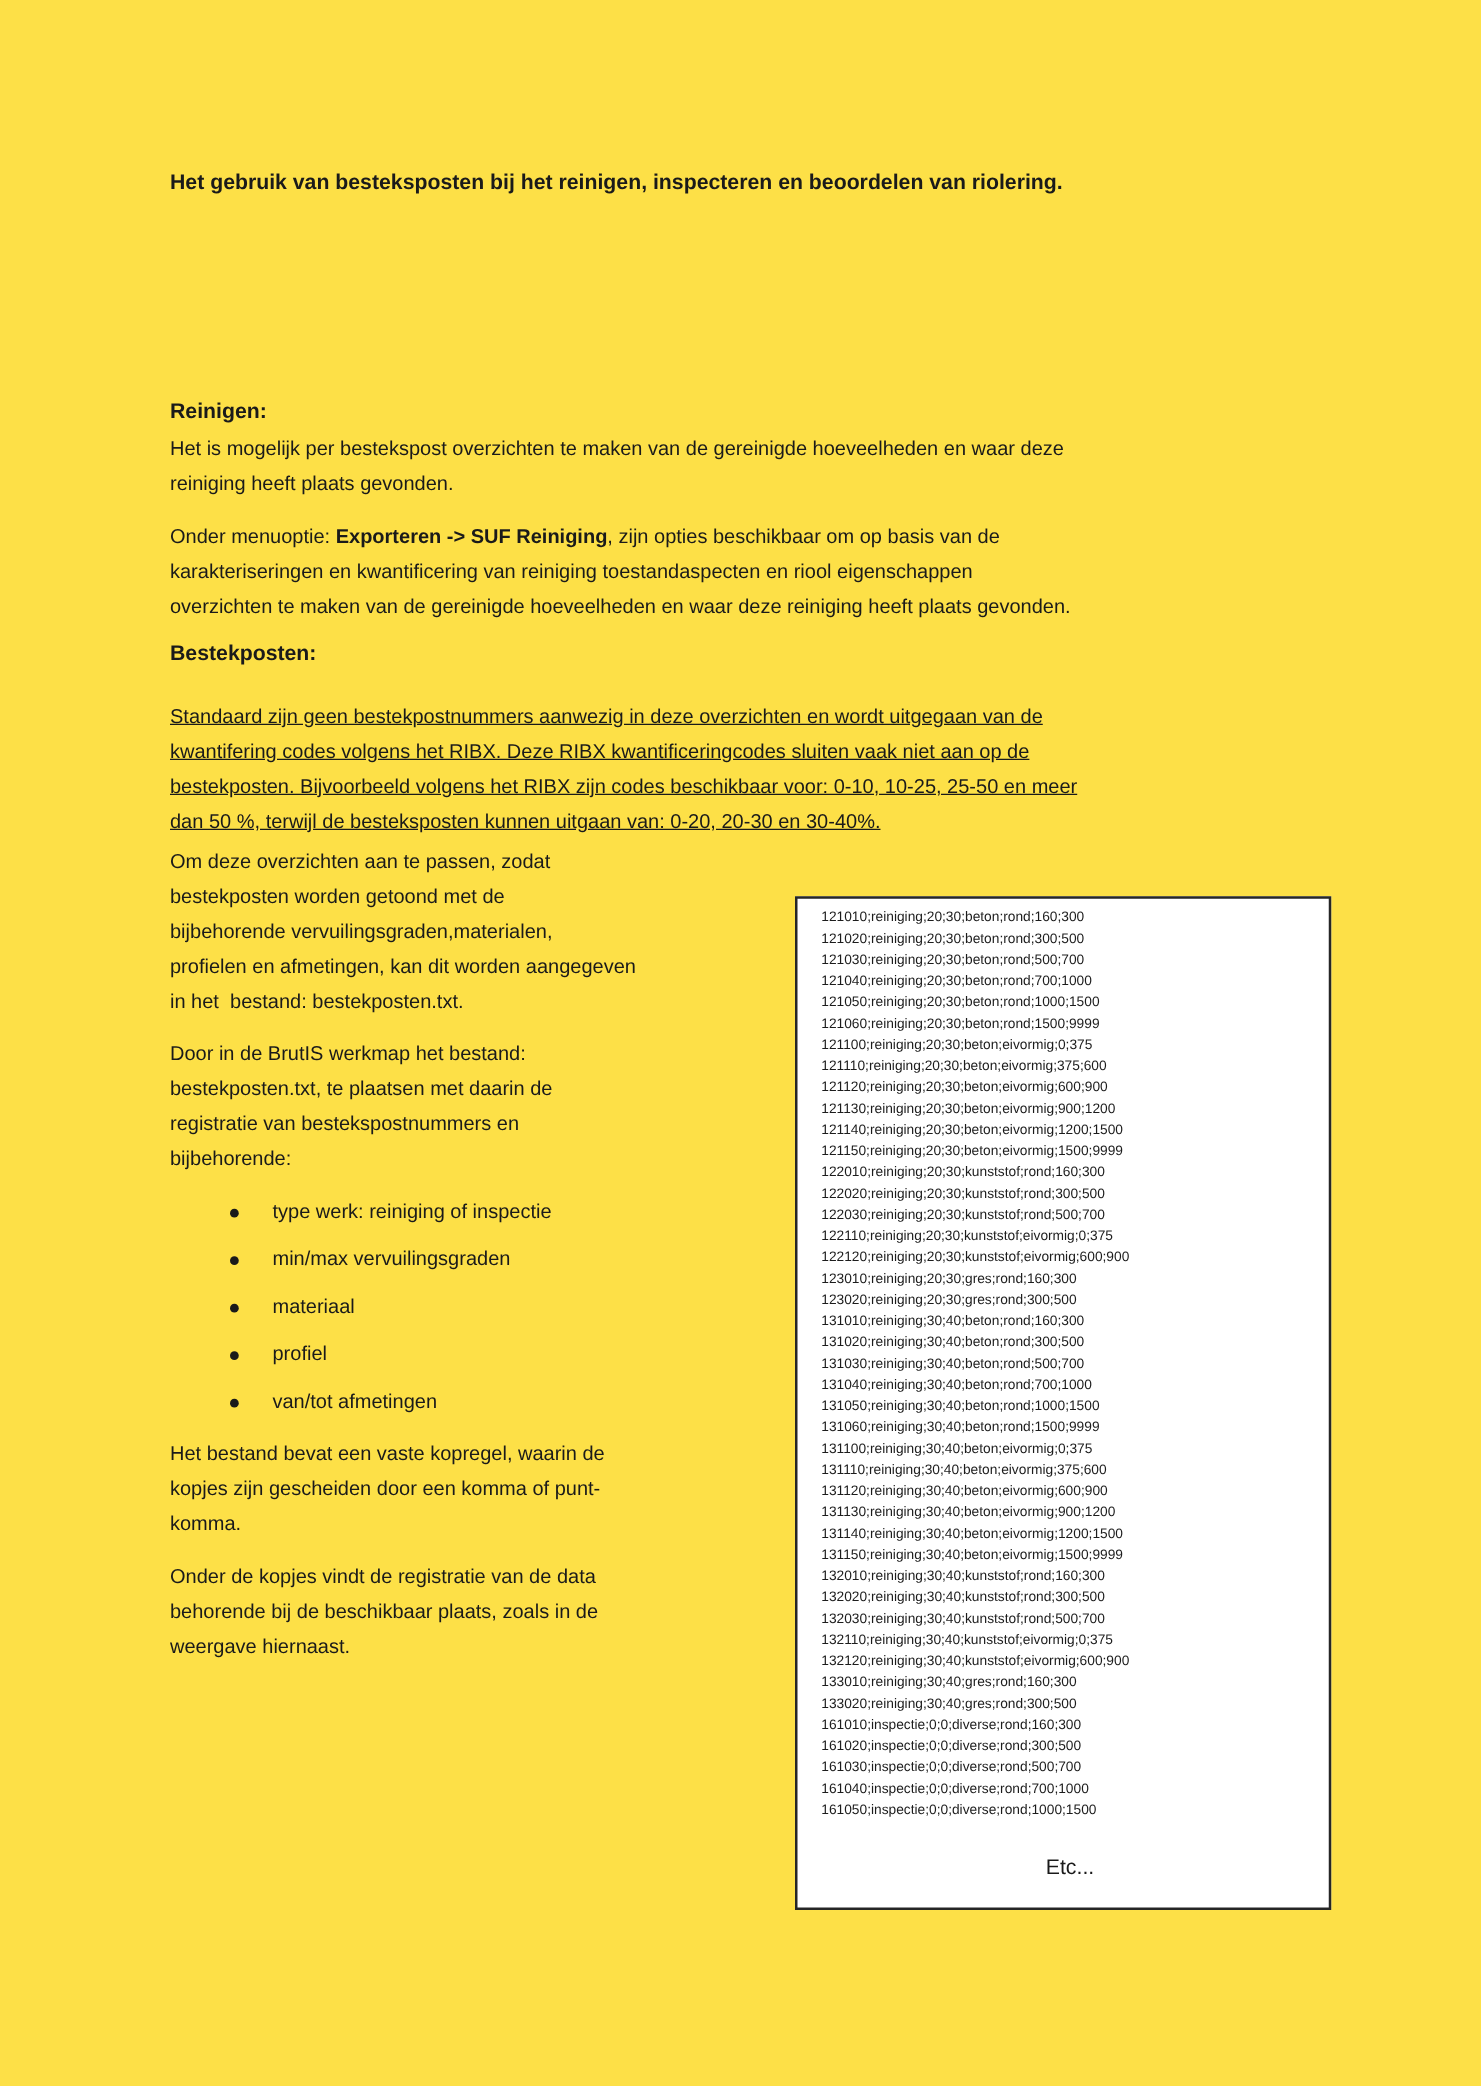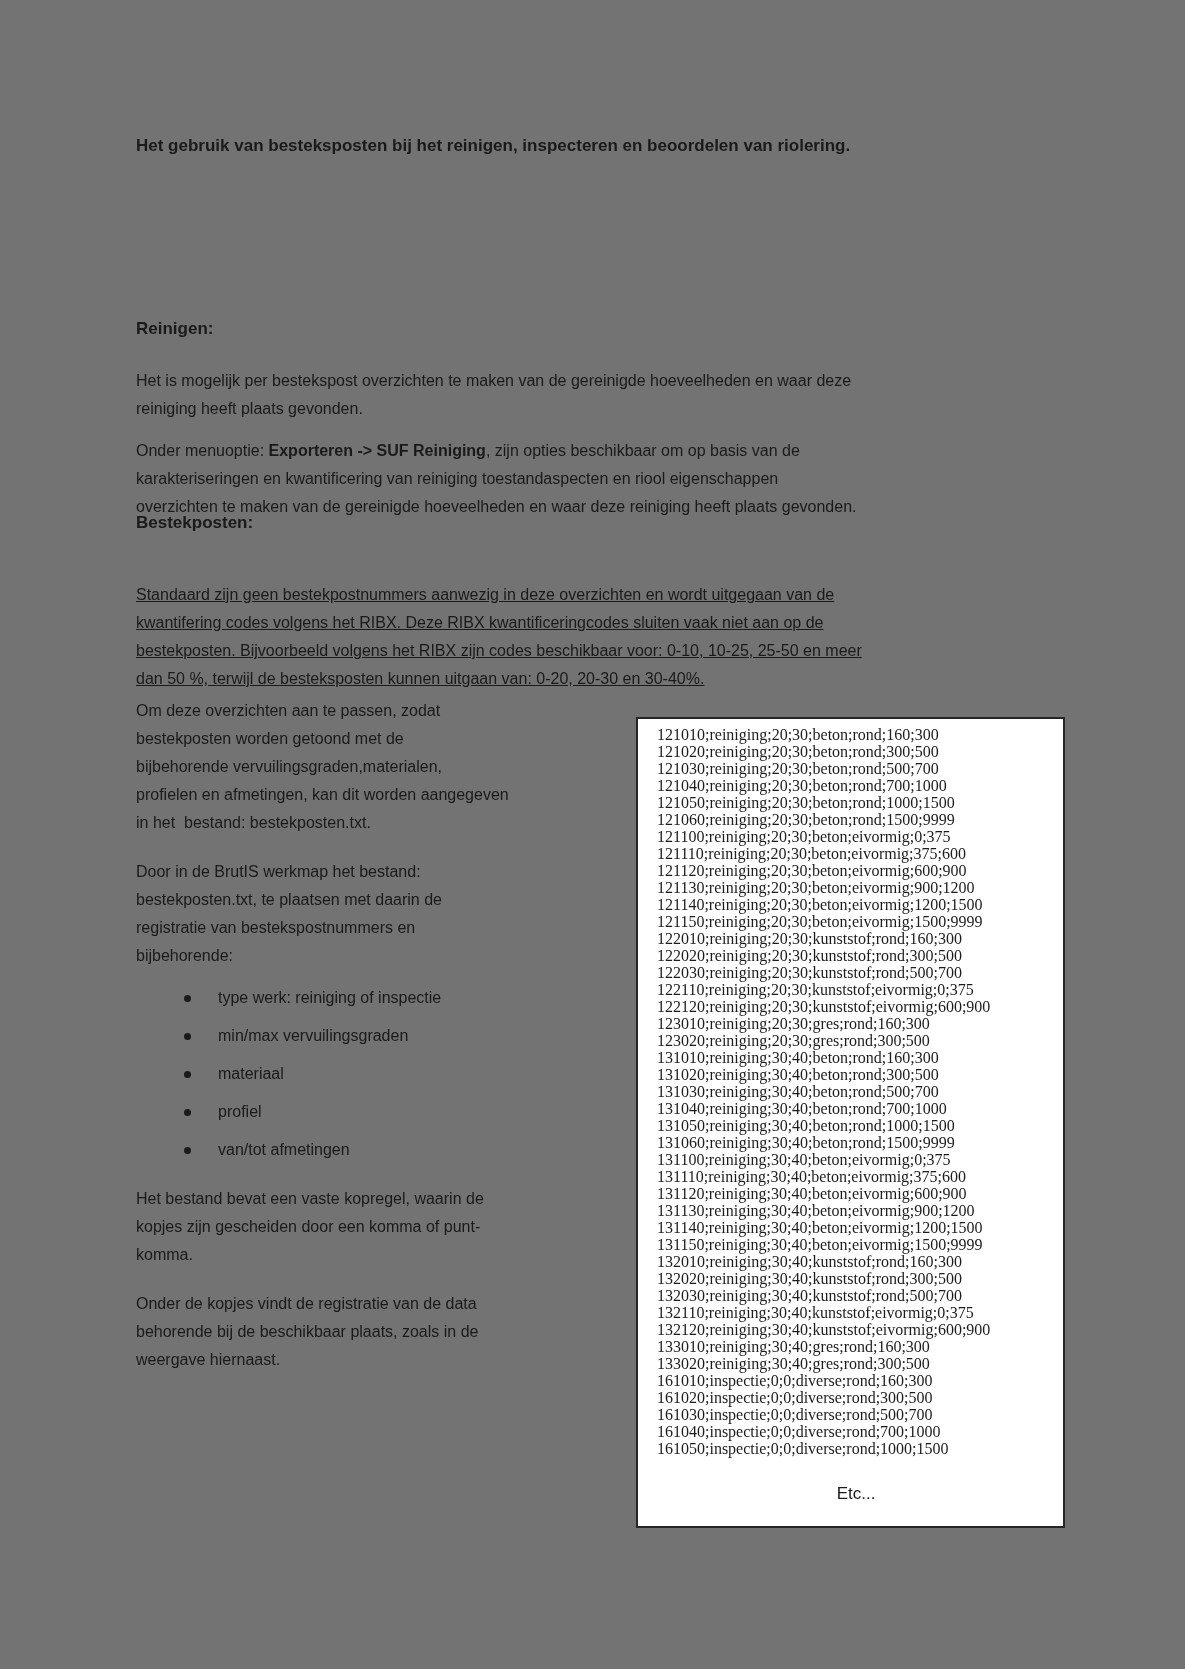--- a/index.html
+++ b/index.html
@@ -1,21 +1,21 @@
 <!DOCTYPE html>
 <html><head>
 <meta charset="utf-8">
 <style>
   * { margin: 0; padding: 0; box-sizing: border-box; }
   html, body { background: #e8e8e8; }
   .page {
     position: relative;
     width: 1185px;
     height: 1669px;
-    background: #737373;
+    background: #fde047;
     font-family: "Liberation Sans", sans-serif;
     color: #1a1a1a;
     overflow: hidden;
   }
   .doc-title {
     position: absolute;
     left: 136px;
     top: 132px;
     width: 900px;
     font-size: 17px;
@@ -29,21 +29,20 @@
     font-size: 17px;
     font-weight: bold;
     line-height: 28px;
   }
   .h-reinigen { top: 315px; }
   .h-bestekposten { top: 509px; }
   .para {
     font-size: 16px;
     line-height: 28px;
     white-space: pre-wrap;
-    margin-top: 21px;
   }
   .para-abs {
     position: absolute;
     left: 136px;
     width: 900px;
   }
   .p-reinigen-intro { top: 346px; }
   .p-menuoptie { top: 416px; }
   .p-standaard { top: 560px; text-decoration: underline; }
   .left-col {
@@ -78,22 +77,22 @@
     position: absolute;
     left: 636px;
     top: 717px;
     width: 429px;
     height: 811px;
     border: 2px solid #262626;
     background: #ffffff;
     padding: 7px 8px 0 19px;
   }
   .code-line {
-    font-family: Liberation Serif, serif;
-    font-size: 16px;
+    font-family: Liberation Sans, sans-serif;
+    font-size: 11px;
     line-height: 17px;
     white-space: pre;
     color: #1c1c1c;
   }
   .code-footer {
     margin-top: 26px;
     font-size: 17px;
     line-height: 22px;
     color: #1a1a1a;
     text-align: center;

